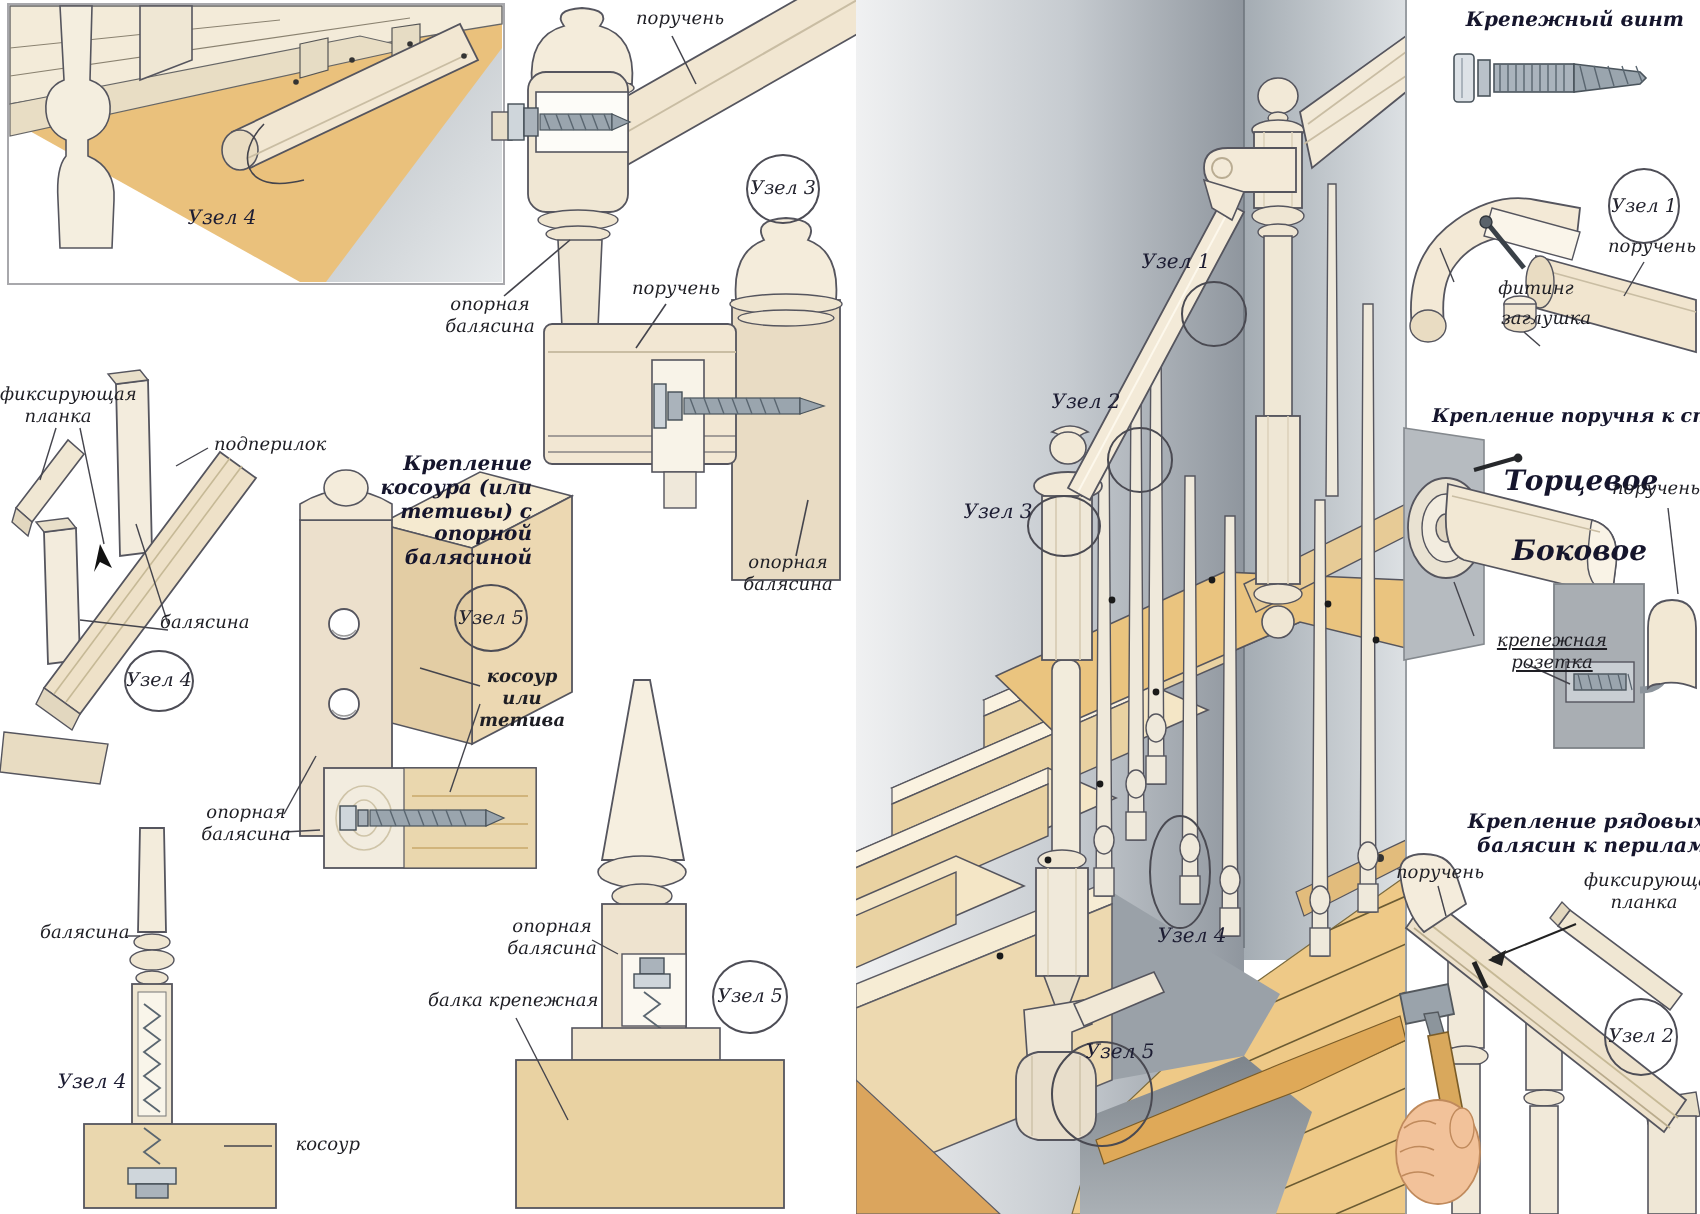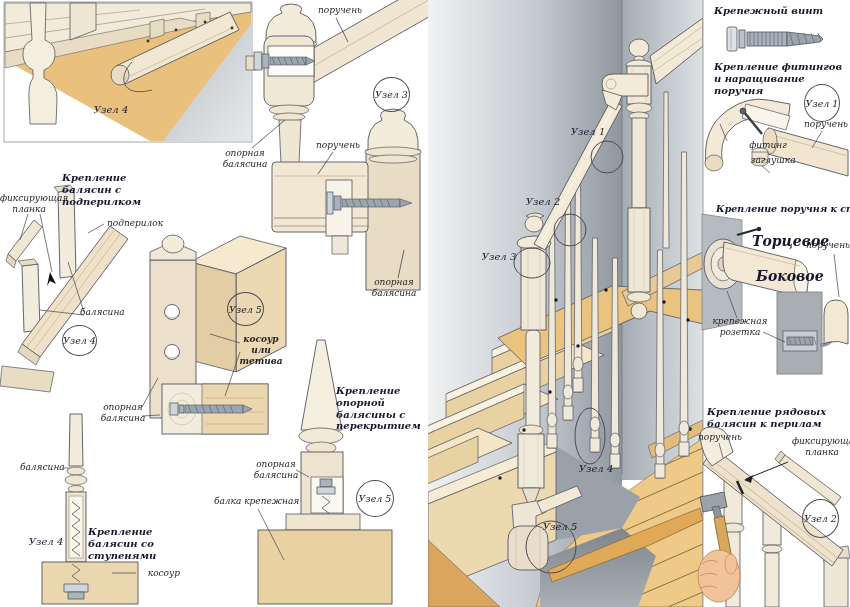--- a/index.html
+++ b/index.html
@@ -6,21 +6,21 @@
   #stage{position:relative;width:850px;height:607px;background:#ffffff;overflow:hidden;
          font-family:"DejaVu Serif",serif;}
   #art{position:absolute;left:0;top:0;}
   .lbl{position:absolute;font-style:italic;font-size:9px;line-height:1.2;color:#1e1e24;
        text-align:center;}
   .lbl.left{text-align:right;}
   .lbl.right{text-align:right;}
   .lbl.nowrap{white-space:nowrap;}
   .lbl.bold{font-weight:bold;font-size:14px;color:#15152c;}
   .head{position:absolute;font-style:italic;font-weight:bold;font-size:10px;line-height:1.18;
-        color:#15152c;text-align:left;}
+        color:#15152c;text-align:right;}
   .head.nowrap{white-space:nowrap;}
   .node{position:absolute;border:1px solid #4d4d56;border-radius:50%;background:transparent;
         display:flex;align-items:center;justify-content:center;font-style:italic;font-size:9.5px;
         color:#23232e;white-space:nowrap;}
   .nodetext{position:absolute;font-style:italic;font-size:10px;color:#1d1d33;white-space:nowrap;
         text-align:center;}
 </style>
 </head>
 <body>
 
@@ -406,25 +406,22 @@
   <polygon points="700,497 724,492 727,507 703,512" fill="#9aa3ab" stroke="#54595e" stroke-width="0.9"></polygon>
   <polygon points="712,507 719,506 723,520 716,521" fill="#8c959c" stroke="#54595e" stroke-width="0.7"></polygon>
   <polygon points="714,518 724,516 736,580 726,583" fill="#d9a85c" stroke="#7a5c28" stroke-width="0.8"></polygon>
   <ellipse cx="719" cy="576" rx="21" ry="26" fill="#f2c29a" stroke="#c08a5c" stroke-width="0.9"></ellipse>
   <path d="M702,564 q8,-6 16,-2 M700,576 q9,-5 17,-1 M701,588 q8,-4 16,0" fill="none" stroke="#c08a5c" stroke-width="0.8"></path>
   <ellipse cx="731" cy="564" rx="6" ry="10" fill="#f2c29a" stroke="#c08a5c" stroke-width="0.7"></ellipse>
   <line x1="719" y1="443" x2="723" y2="458" stroke="#44444c" stroke-width="0.7"></line>
 </g>
 </svg>
 
-<div class="head" style="left:62px;top:172px;width:116px;">Крепление балясин с подперилком</div>
-<div class="head" style="left:88px;top:526px;width:104px;">Крепление балясин со ступенями</div>
-<div class="head" style="left:336px;top:385px;width:96px;">Крепление опорной балясины с перекрытием</div>
+<div class="head" style="left:164px;top:227px;width:102px;">Крепление косоура (или тетивы) с опорной балясиной</div>
 <div class="head nowrap" style="left:714px;top:5px;width:128px;">Крепежный винт</div>
-<div class="head" style="left:714px;top:61px;width:132px;">Крепление фитингов и наращивание поручня</div>
 <div class="head nowrap" style="left:716px;top:203px;width:130px;font-size:9.5px;">Крепление поручня к стене</div>
 <div class="head" style="left:707px;top:406px;width:146px;">Крепление рядовых балясин к перилам</div>
 
 <div class="lbl" style="left:318px;top:5px;width:44px;">поручень</div>
 <div class="lbl" style="left:220px;top:148px;width:50px;">опорная балясина</div>
 <div class="lbl" style="left:316px;top:140px;width:44px;">поручень</div>
 <div class="lbl" style="left:368px;top:277px;width:52px;">опорная балясина</div>
 <div class="lbl" style="left:0px;top:193px;width:58px;">фиксирующая планка</div>
 <div class="lbl left nowrap" style="left:107px;top:218px;width:50px;">подперилок</div>
 <div class="lbl nowrap" style="left:80px;top:307px;width:42px;">балясина</div>
@@ -433,21 +430,21 @@
 <div class="lbl right nowrap" style="left:20px;top:462px;width:42px;">балясина</div>
 <div class="lbl left nowrap" style="left:140px;top:568px;width:40px;">косоур</div>
 <div class="lbl" style="left:250px;top:459px;width:52px;">опорная балясина</div>
 <div class="lbl nowrap" style="left:214px;top:496px;width:80px;">балка крепежная</div>
 <div class="lbl" style="left:804px;top:119px;width:44px;">поручень</div>
 <div class="lbl nowrap" style="left:708px;top:140px;width:40px;padding-left:40px;">фитинг</div>
 <div class="lbl nowrap" style="left:750px;top:155px;width:46px;">заглушка</div>
 <div class="lbl bold nowrap" style="left:752px;top:233px;width:48px;">Торцевое</div>
 <div class="lbl" style="left:806px;top:240px;width:44px;">поручень</div>
 <div class="lbl bold nowrap" style="left:756px;top:268px;width:44px;">Боковое</div>
-<div class="lbl" style="left:712px;top:316px;width:56px;">крепежная розетка</div>
+<div class="lbl" style="left:748px;top:316px;width:56px;text-decoration:underline;">крепежная розетка</div>
 <div class="lbl" style="left:698px;top:432px;width:44px;">поручень</div>
 <div class="lbl" style="left:792px;top:436px;width:60px;">фиксирующая планка</div>
 
 <div class="node" style="left:373px;top:77px;width:35px;height:33px;">Узел 3</div>
 <div class="node" style="left:227px;top:292px;width:35px;height:32px;">Узел 5</div>
 <div class="node" style="left:62px;top:325px;width:33px;height:29px;">Узел 4</div>
 <div class="node" style="left:356px;top:480px;width:36px;height:35px;">Узел 5</div>
 <div class="node" style="left:804px;top:84px;width:34px;height:36px;">Узел 1</div>
 <div class="node" style="left:802px;top:499px;width:35px;height:37px;">Узел 2</div>
 

